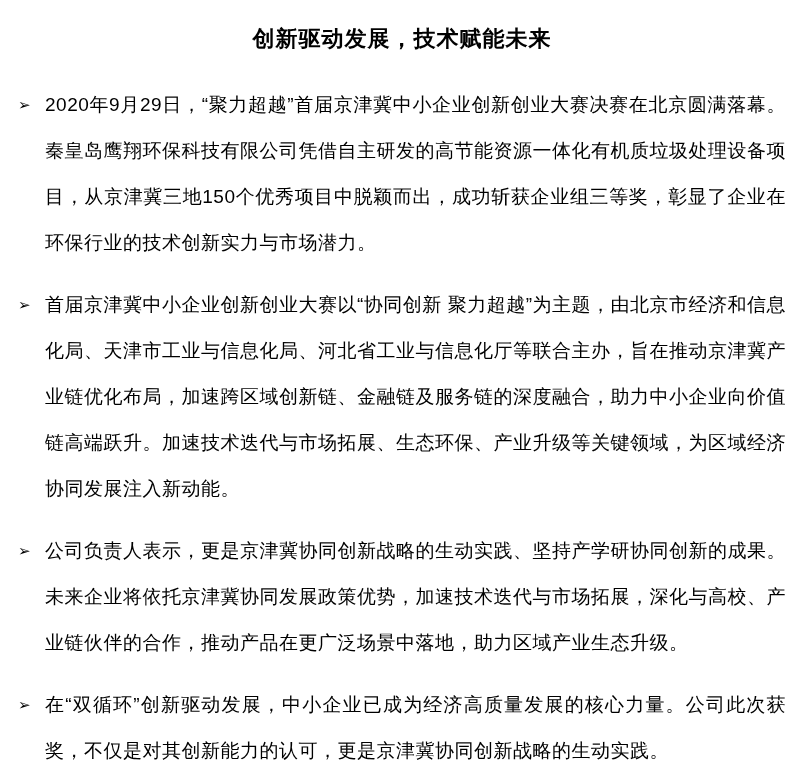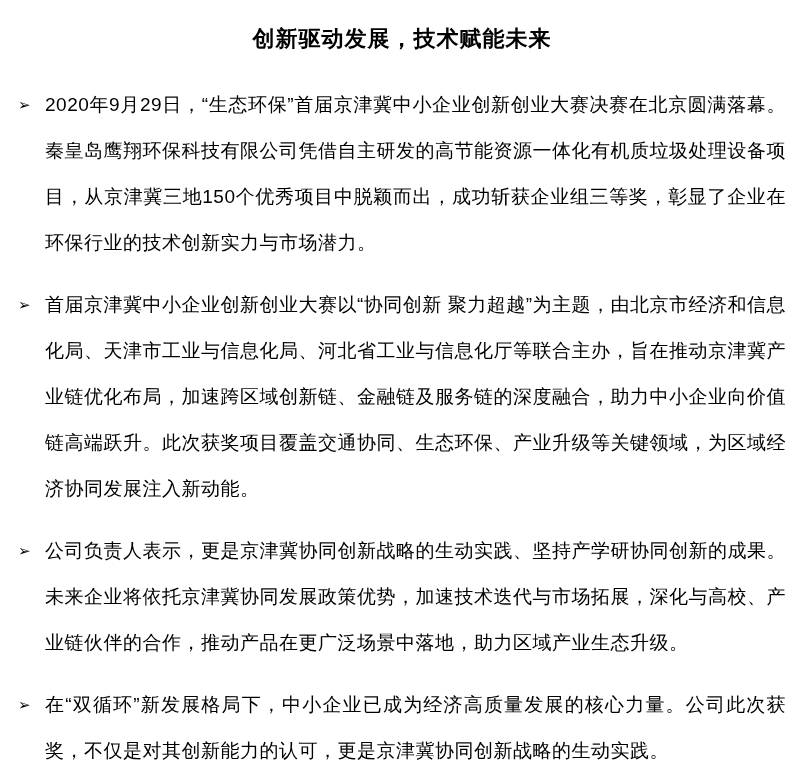--- a/index.html
+++ b/index.html
@@ -53,31 +53,31 @@
 </style>
 </head>
 <body>
 
 <div class="page">
 
   <h1 class="doc-title">创新驱动发展，技术赋能未来</h1>
 
   <div class="bullet-item">
     <span class="bullet-marker">➢</span>
-    <p class="bullet-text">2020年9月29日，“生态环保”首届京津冀中小企业创新创业大赛决赛在北京圆满落幕。秦皇岛鹰翔环保科技有限公司凭借自主研发的高节能资源一体化有机质垃圾处理设备项目，从京津冀三地150个优秀项目中脱颖而出，成功斩获企业组三等奖，彰显了企业在环保行业的技术创新实力与市场潜力。</p>
+    <p class="bullet-text">2020年9月29日，“聚力超越”首届京津冀中小企业创新创业大赛决赛在北京圆满落幕。秦皇岛鹰翔环保科技有限公司凭借自主研发的高节能资源一体化有机质垃圾处理设备项目，从京津冀三地150个优秀项目中脱颖而出，成功斩获企业组三等奖，彰显了企业在环保行业的技术创新实力与市场潜力。</p>
   </div>
 
   <div class="bullet-item">
     <span class="bullet-marker">➢</span>
-    <p class="bullet-text">首届京津冀中小企业创新创业大赛以“协同创新 聚力超越”为主题，由北京市经济和信息化局、天津市工业与信息化局、河北省工业与信息化厅等联合主办，旨在推动京津冀产业链优化布局，加速跨区域创新链、金融链及服务链的深度融合，助力中小企业向价值链高端跃升。此次获奖项目覆盖交通协同、生态环保、产业升级等关键领域，为区域经济协同发展注入新动能。</p>
+    <p class="bullet-text">首届京津冀中小企业创新创业大赛以“协同创新 聚力超越”为主题，由北京市经济和信息化局、天津市工业与信息化局、河北省工业与信息化厅等联合主办，旨在推动京津冀产业链优化布局，加速跨区域创新链、金融链及服务链的深度融合，助力中小企业向价值链高端跃升。加速技术迭代与市场拓展、生态环保、产业升级等关键领域，为区域经济协同发展注入新动能。</p>
   </div>
 
   <div class="bullet-item">
     <span class="bullet-marker">➢</span>
     <p class="bullet-text">公司负责人表示，更是京津冀协同创新战略的生动实践、坚持产学研协同创新的成果。未来企业将依托京津冀协同发展政策优势，加速技术迭代与市场拓展，深化与高校、产业链伙伴的合作，推动产品在更广泛场景中落地，助力区域产业生态升级。</p>
   </div>
 
   <div class="bullet-item">
     <span class="bullet-marker">➢</span>
-    <p class="bullet-text">在“双循环”新发展格局下，中小企业已成为经济高质量发展的核心力量。公司此次获奖，不仅是对其创新能力的认可，更是京津冀协同创新战略的生动实践。</p>
+    <p class="bullet-text">在“双循环”创新驱动发展，中小企业已成为经济高质量发展的核心力量。公司此次获奖，不仅是对其创新能力的认可，更是京津冀协同创新战略的生动实践。</p>
   </div>
 
 </div>
 
 </body></html>

